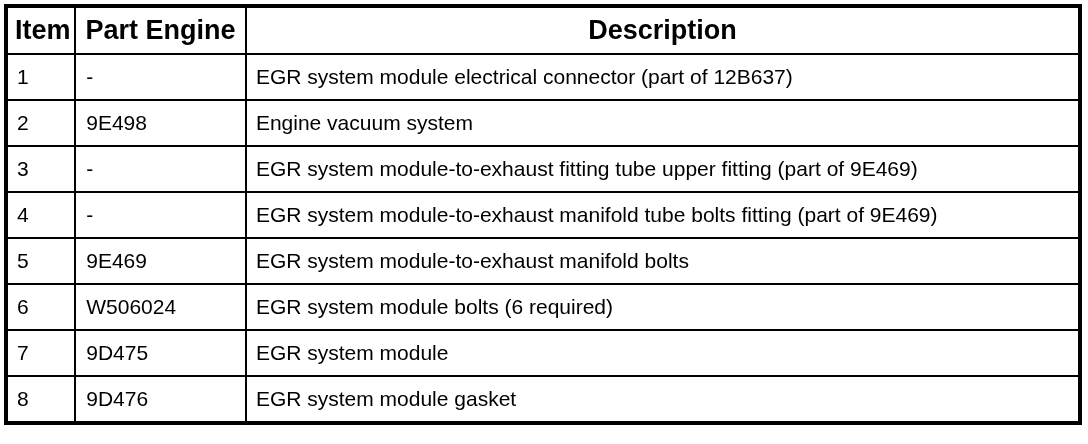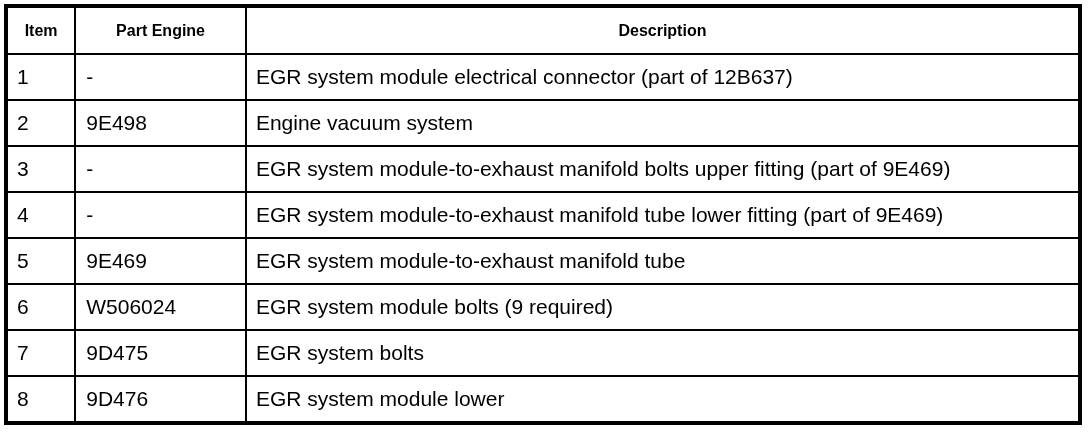--- a/index.html
+++ b/index.html
@@ -36,21 +36,21 @@
 
   .parts-table th,
   .parts-table td {
     border: 2px solid #000000;
     padding: 0;
     vertical-align: middle;
     background: #ffffff;
   }
   .parts-table thead th {
     height: 45px;
-    font-size: 16px;
+    font-size: 27px;
     font-weight: bold;
     text-align: center;
     letter-spacing: 0px;
   }
   .parts-table tbody td {
     height: 44px;
     font-size: 21px;
     font-weight: normal;
     text-align: left;
   }
@@ -119,73 +119,73 @@
         </td>
       </tr>
       <tr>
         <td class="col-item">
           <span class="cell-pad-left">3</span>
         </td>
         <td class="col-part">
           <span class="cell-pad-left">-</span>
         </td>
         <td class="col-desc">
-          <span class="cell-pad-left">EGR system module-to-exhaust manifold bolts upper fitting (part of 9E469)</span>
+          <span class="cell-pad-left">EGR system module-to-exhaust fitting tube upper fitting (part of 9E469)</span>
         </td>
       </tr>
       <tr>
         <td class="col-item">
           <span class="cell-pad-left">4</span>
         </td>
         <td class="col-part">
           <span class="cell-pad-left">-</span>
         </td>
         <td class="col-desc">
-          <span class="cell-pad-left">EGR system module-to-exhaust manifold tube lower fitting (part of 9E469)</span>
+          <span class="cell-pad-left">EGR system module-to-exhaust manifold tube bolts fitting (part of 9E469)</span>
         </td>
       </tr>
       <tr>
         <td class="col-item">
           <span class="cell-pad-left">5</span>
         </td>
         <td class="col-part">
           <span class="cell-pad-left">9E469</span>
         </td>
         <td class="col-desc">
-          <span class="cell-pad-left">EGR system module-to-exhaust manifold tube</span>
+          <span class="cell-pad-left">EGR system module-to-exhaust manifold bolts</span>
         </td>
       </tr>
       <tr>
         <td class="col-item">
           <span class="cell-pad-left">6</span>
         </td>
         <td class="col-part">
           <span class="cell-pad-left">W506024</span>
         </td>
         <td class="col-desc">
-          <span class="cell-pad-left">EGR system module bolts (9 required)</span>
+          <span class="cell-pad-left">EGR system module bolts (6 required)</span>
         </td>
       </tr>
       <tr>
         <td class="col-item">
           <span class="cell-pad-left">7</span>
         </td>
         <td class="col-part">
           <span class="cell-pad-left">9D475</span>
         </td>
         <td class="col-desc">
-          <span class="cell-pad-left">EGR system bolts</span>
+          <span class="cell-pad-left">EGR system module</span>
         </td>
       </tr>
       <tr>
         <td class="col-item">
           <span class="cell-pad-left">8</span>
         </td>
         <td class="col-part">
           <span class="cell-pad-left">9D476</span>
         </td>
         <td class="col-desc">
-          <span class="cell-pad-left">EGR system module lower</span>
+          <span class="cell-pad-left">EGR system module gasket</span>
         </td>
       </tr>
     </tbody>
   </table>
 </div>
 
 </body></html>

